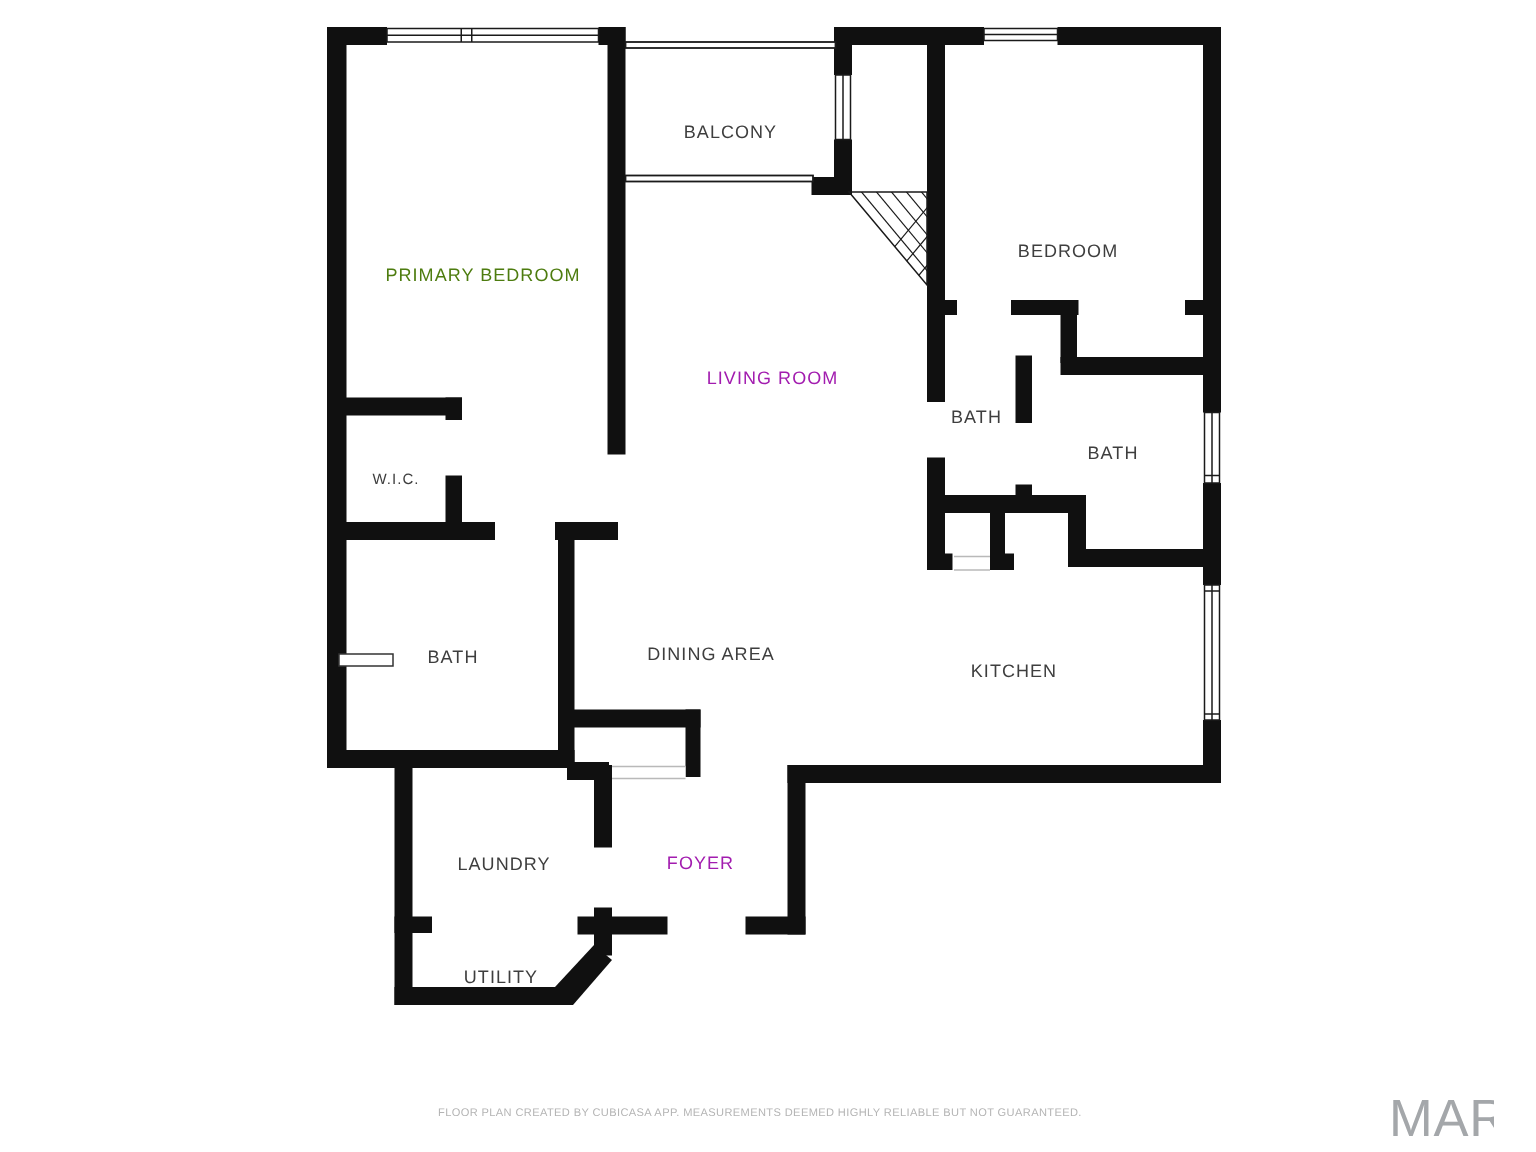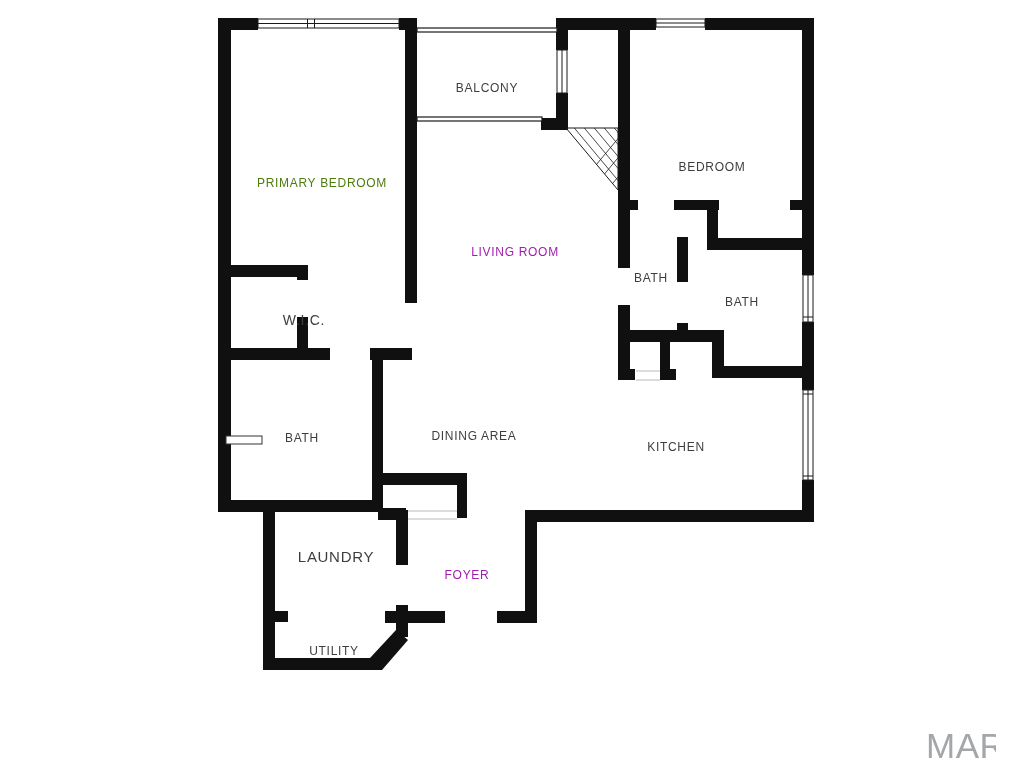--- a/index.html
+++ b/index.html
@@ -111,22 +111,23 @@
         <line x1="604" y1="213" x2="679" y2="123" stroke="#1a1a1a" stroke-width="0.8"></line>
       </g>
     </svg>
   <div id="labels">
       <div class="room-label" style="left: 487px; top: 88px; font-size: 12px; color: rgb(62, 62, 62);">BALCONY</div>
       <div class="room-label" style="left: 322px; top: 183px; font-size: 12px; color: #4d7c0f;">PRIMARY BEDROOM</div>
       <div class="room-label" style="left: 712px; top: 125px; font-size: 12px; color: rgb(62, 62, 62); margin-top: 42px;">BEDROOM</div>
       <div class="room-label" style="left: 515px; top: 252px; font-size: 12px; color: #a21caf;">LIVING ROOM</div>
       <div class="room-label" style="left: 651px; top: 278px; font-size: 12px; color: rgb(62, 62, 62);">BATH</div>
       <div class="room-label" style="left: 742px; top: 302px; font-size: 12px; color: rgb(62, 62, 62);">BATH</div>
-      <div class="room-label" style="left: 264px; top: 320px; font-size: 14px; color: rgb(62, 62, 62); margin-left: 40px;">W.I.C.</div>
+      <div class="room-label" style="left: 264px; top: 320px; font-size: 10px; color: rgb(62, 62, 62);">W.I.C.</div>
       <div class="room-label" style="left: 302px; top: 438px; font-size: 12px; color: rgb(62, 62, 62);">BATH</div>
       <div class="room-label" style="left: 474px; top: 436px; font-size: 12px; color: rgb(62, 62, 62);">DINING AREA</div>
       <div class="room-label" style="left: 676px; top: 447px; font-size: 12px; color: rgb(62, 62, 62);">KITCHEN</div>
-      <div class="room-label" style="left: 336px; top: 556px; font-size: 15px; color: rgb(62, 62, 62);">LAUNDRY</div>
+      <div class="room-label" style="left: 336px; top: 576px; font-size: 12px; color: rgb(62, 62, 62);">LAUNDRY</div>
       <div class="room-label" style="left: 467px; top: 575px; font-size: 12px; color: #a21caf;">FOYER</div>
       <div class="room-label" style="left: 334px; top: 651px; font-size: 12px; color: rgb(62, 62, 62);">UTILITY</div>
     </div>
+  <div class="footer-disclaimer">FLOOR PLAN CREATED BY CUBICASA APP. MEASUREMENTS DEEMED HIGHLY RELIABLE BUT NOT GUARANTEED.</div>
   <div class="brand-logo">MARIS</div>
 </div>
 
 </body></html>

